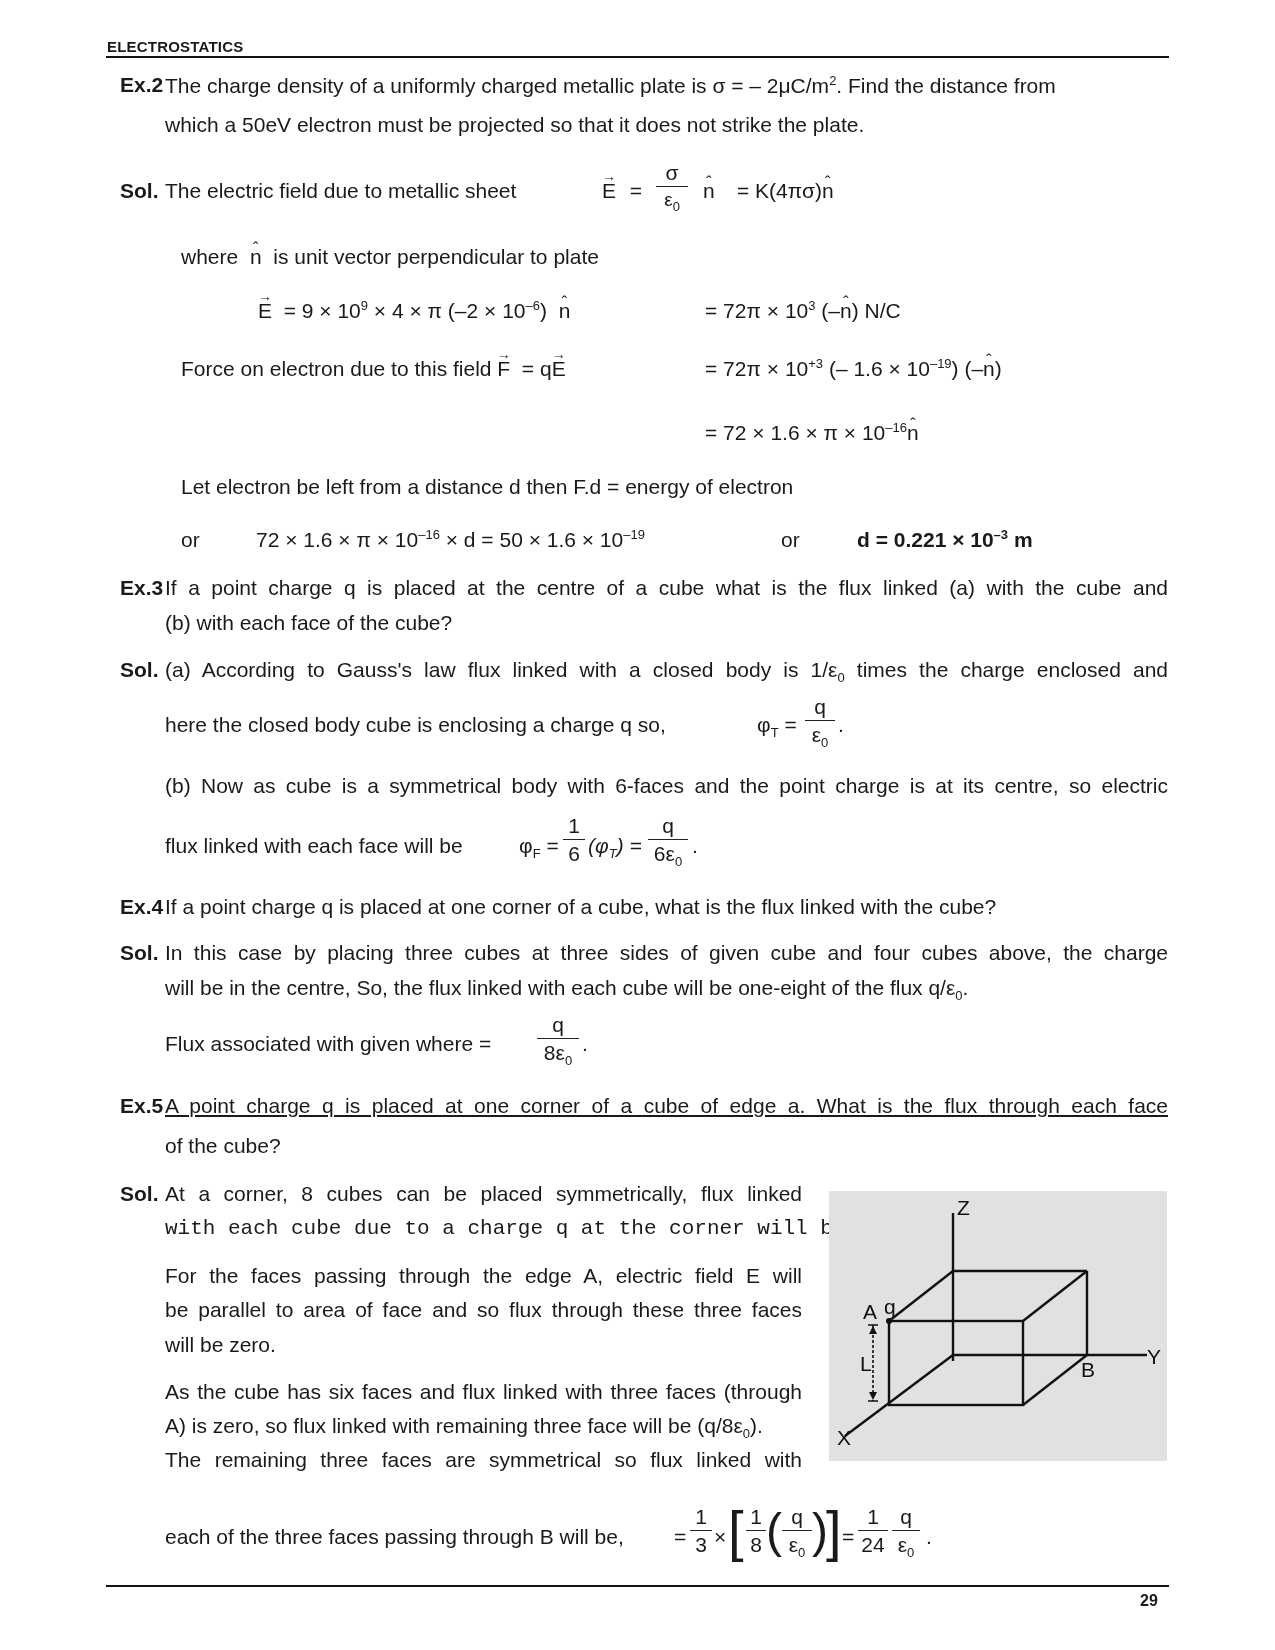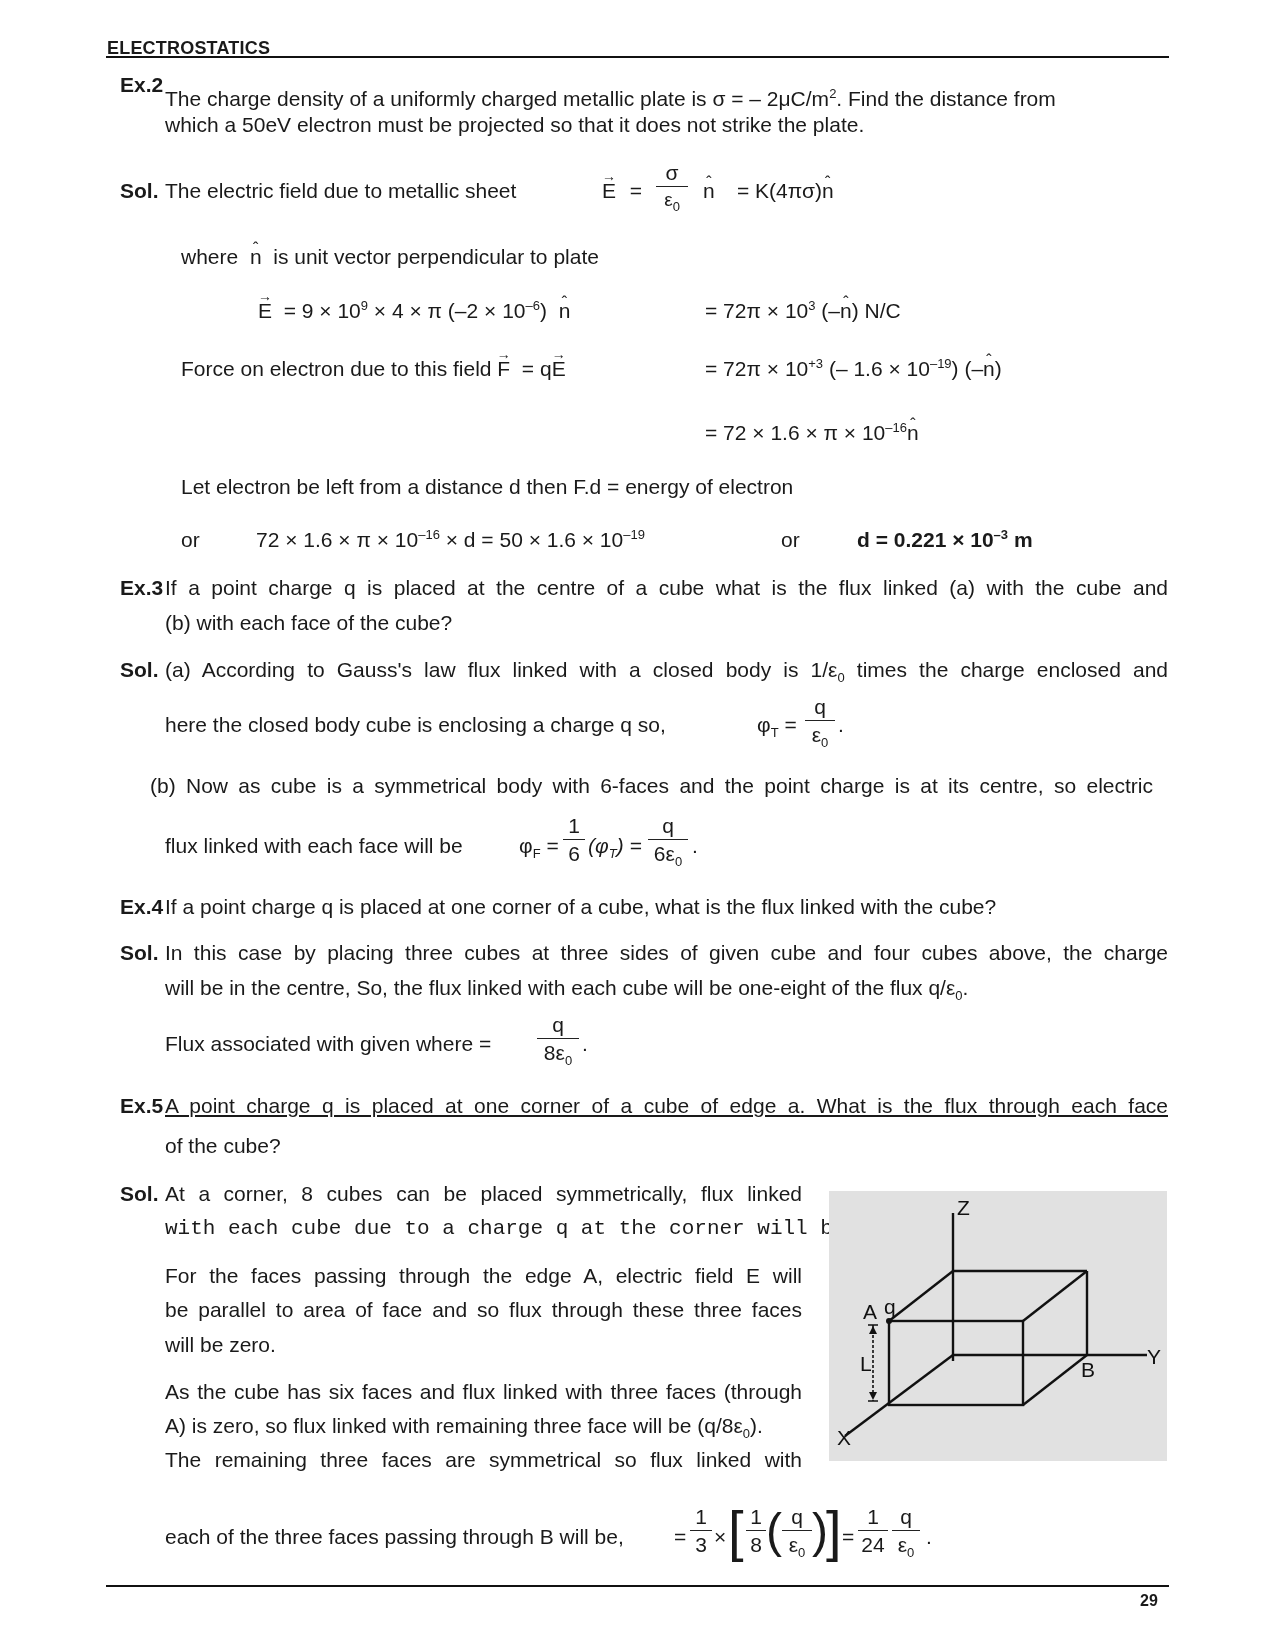--- a/index.html
+++ b/index.html
@@ -1,19 +1,19 @@
 <!DOCTYPE html>
 <html><head>
 <meta charset="utf-8">
 <style>
   html, body { margin: 0; padding: 0; background: #ffffff; }
   body { width: 1275px; height: 1650px; position: relative; overflow: hidden;
          font-family: "Liberation Sans", sans-serif; color: #1a1a1a; }
   .abs { position: absolute; white-space: nowrap; }
-  .hdr { left: 107px; top: 38px; font-size: 18px; font-weight: bold; letter-spacing: 0.2px; }
+  .hdr { left: 107px; top: 38px; font-size: 15px; font-weight: bold; letter-spacing: 0.2px; }
   .rule-top { position: absolute; left: 106px; top: 56px; width: 1063px; height: 2px; background: #111; }
   .rule-bot { position: absolute; left: 106px; top: 1585px; width: 1063px; height: 2px; background: #111; }
   .pgnum { left: 1140px; top: 1592px; font-size: 16px; font-weight: bold; }
   .t { font-size: 21px; line-height: 28px; }
   .lbl { font-weight: bold; margin-left: 13px; }
   .just { text-align: justify; text-align-last: justify; }
   sup, sub { font-size: 13px; line-height: 0; }
   .vec { display: inline-block; position: relative; }
   .vec::before { content: "\2192"; position: absolute; left: 50%; transform: translateX(-50%); top: -15px; font-size: 14px; }
   .hat { display: inline-block; position: relative; }
@@ -21,21 +21,21 @@
   .diag { position: absolute; left: 829px; top: 1191px; width: 338px; height: 270px; background: #e1e1e1; }
   .diag svg { width: 338px; height: 270px; display: block; }
 </style>
 </head>
 <body>
 
 <div class="abs hdr">ELECTROSTATICS</div>
 <div class="rule-top"></div>
 
 <div class="abs t lbl" style="left:107px;top:71px;">Ex.2</div>
-<div class="abs t" style="left:165px;top:85px;"><span>The charge density of a uniformly charged metallic plate is σ = – 2μC/m</span><sup>2</sup><span>.  Find the distance from</span></div>
+<div class="abs t" style="left:165px;top:72px;"><span>The charge density of a uniformly charged metallic plate is σ = – 2μC/m</span><sup>2</sup><span>.  Find the distance from</span></div>
 <div class="abs t" style="left:165px;top:111px;text-align:right;">which a 50eV electron must be projected so that it does not strike the plate.</div>
 
 <div class="abs t lbl" style="left:107px;top:177px;">Sol.</div>
 <div class="abs t" style="left:165px;top:177px;">The electric field due to metallic sheet</div>
 <div class="abs t" style="left:602px;top:177px;">
   <span class="vec">E</span>
   <span style="margin:0 8px;">=</span>
 </div>
 <div class="abs" style="left:656px;top:160px;font-size:21px;text-align:center;width:32px;">
   <div style="border-bottom:1px solid #222;line-height:26px;">σ</div>
@@ -68,21 +68,21 @@
 <div class="abs t lbl" style="left:107px;top:656px;">Sol.</div>
 <div class="abs t just" style="left:165px;top:656px;width:1003px;"><span>(a) According to Gauss's law flux linked with a closed body is 1/ε</span><sub>0</sub><span> times the charge enclosed and</span></div>
 <div class="abs t" style="left:165px;top:711px;">here the closed body cube is enclosing a charge q so,</div>
 <div class="abs t" style="left:757px;top:711px;"><span>φ</span><sub>T</sub>&nbsp;=</div>
 <div class="abs" style="left:805px;top:694px;font-size:21px;text-align:center;width:30px;">
   <div style="border-bottom:1px solid #222;line-height:26px;">q</div>
   <div style="line-height:28px;"><span>ε</span><sub>0</sub></div>
 </div>
 <div class="abs t" style="left:838px;top:711px;">.</div>
 
-<div class="abs t just" style="left:150px;top:772px;width:1003px;">(b) Now as cube is a symmetrical body with 6-faces and the point charge is at its centre, so electric</div>
+<div class="abs t just" style="left:165px;top:772px;width:1003px;">(b) Now as cube is a symmetrical body with 6-faces and the point charge is at its centre, so electric</div>
 <div class="abs t" style="left:165px;top:832px;">flux linked with each face will be</div>
 <div class="abs t" style="left:519px;top:832px;"><span>φ</span><sub>F</sub>&nbsp;=</div>
 <div class="abs" style="left:563px;top:813px;font-size:21px;text-align:center;width:22px;">
   <div style="border-bottom:1px solid #222;line-height:26px;">1</div>
   <div style="line-height:28px;">6</div>
 </div>
 <div class="abs t" style="left:588px;top:832px;font-style:italic;">(<span>φ</span><sub>T</sub>) =</div>
 <div class="abs" style="left:648px;top:813px;font-size:21px;text-align:center;width:40px;">
   <div style="border-bottom:1px solid #222;line-height:26px;">q</div>
   <div style="line-height:28px;"><span>6ε</span><sub>0</sub></div>

